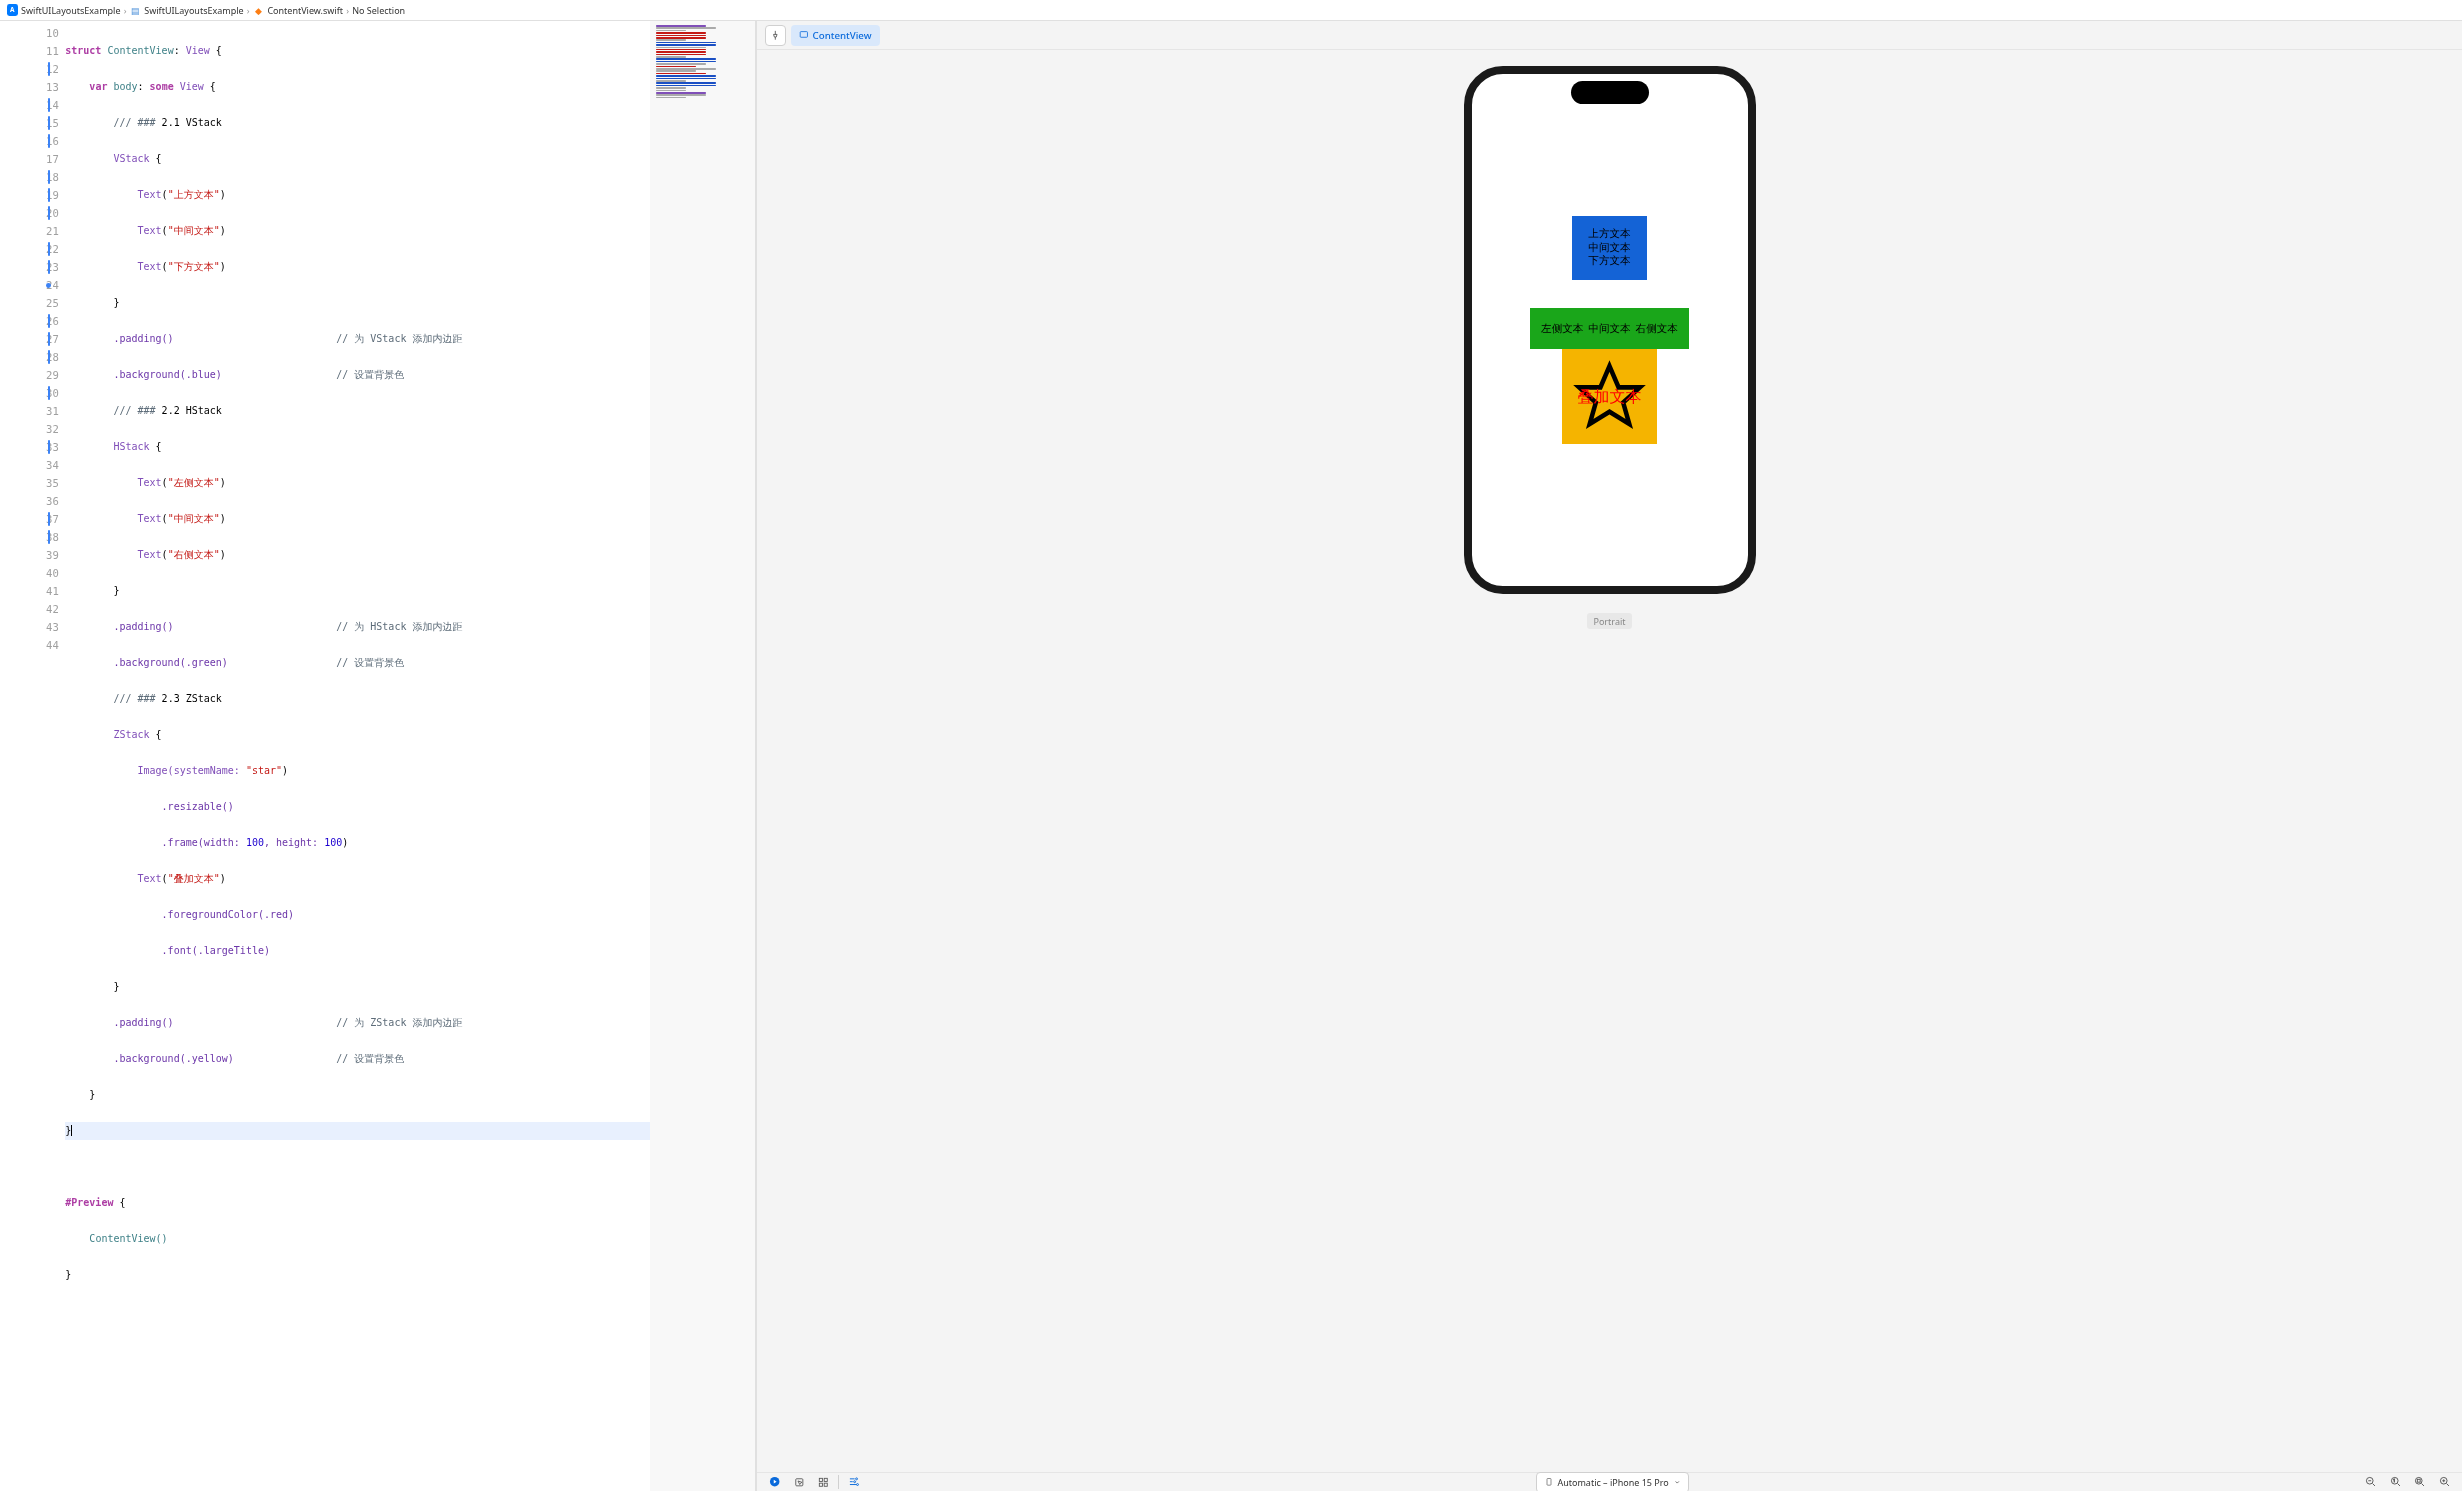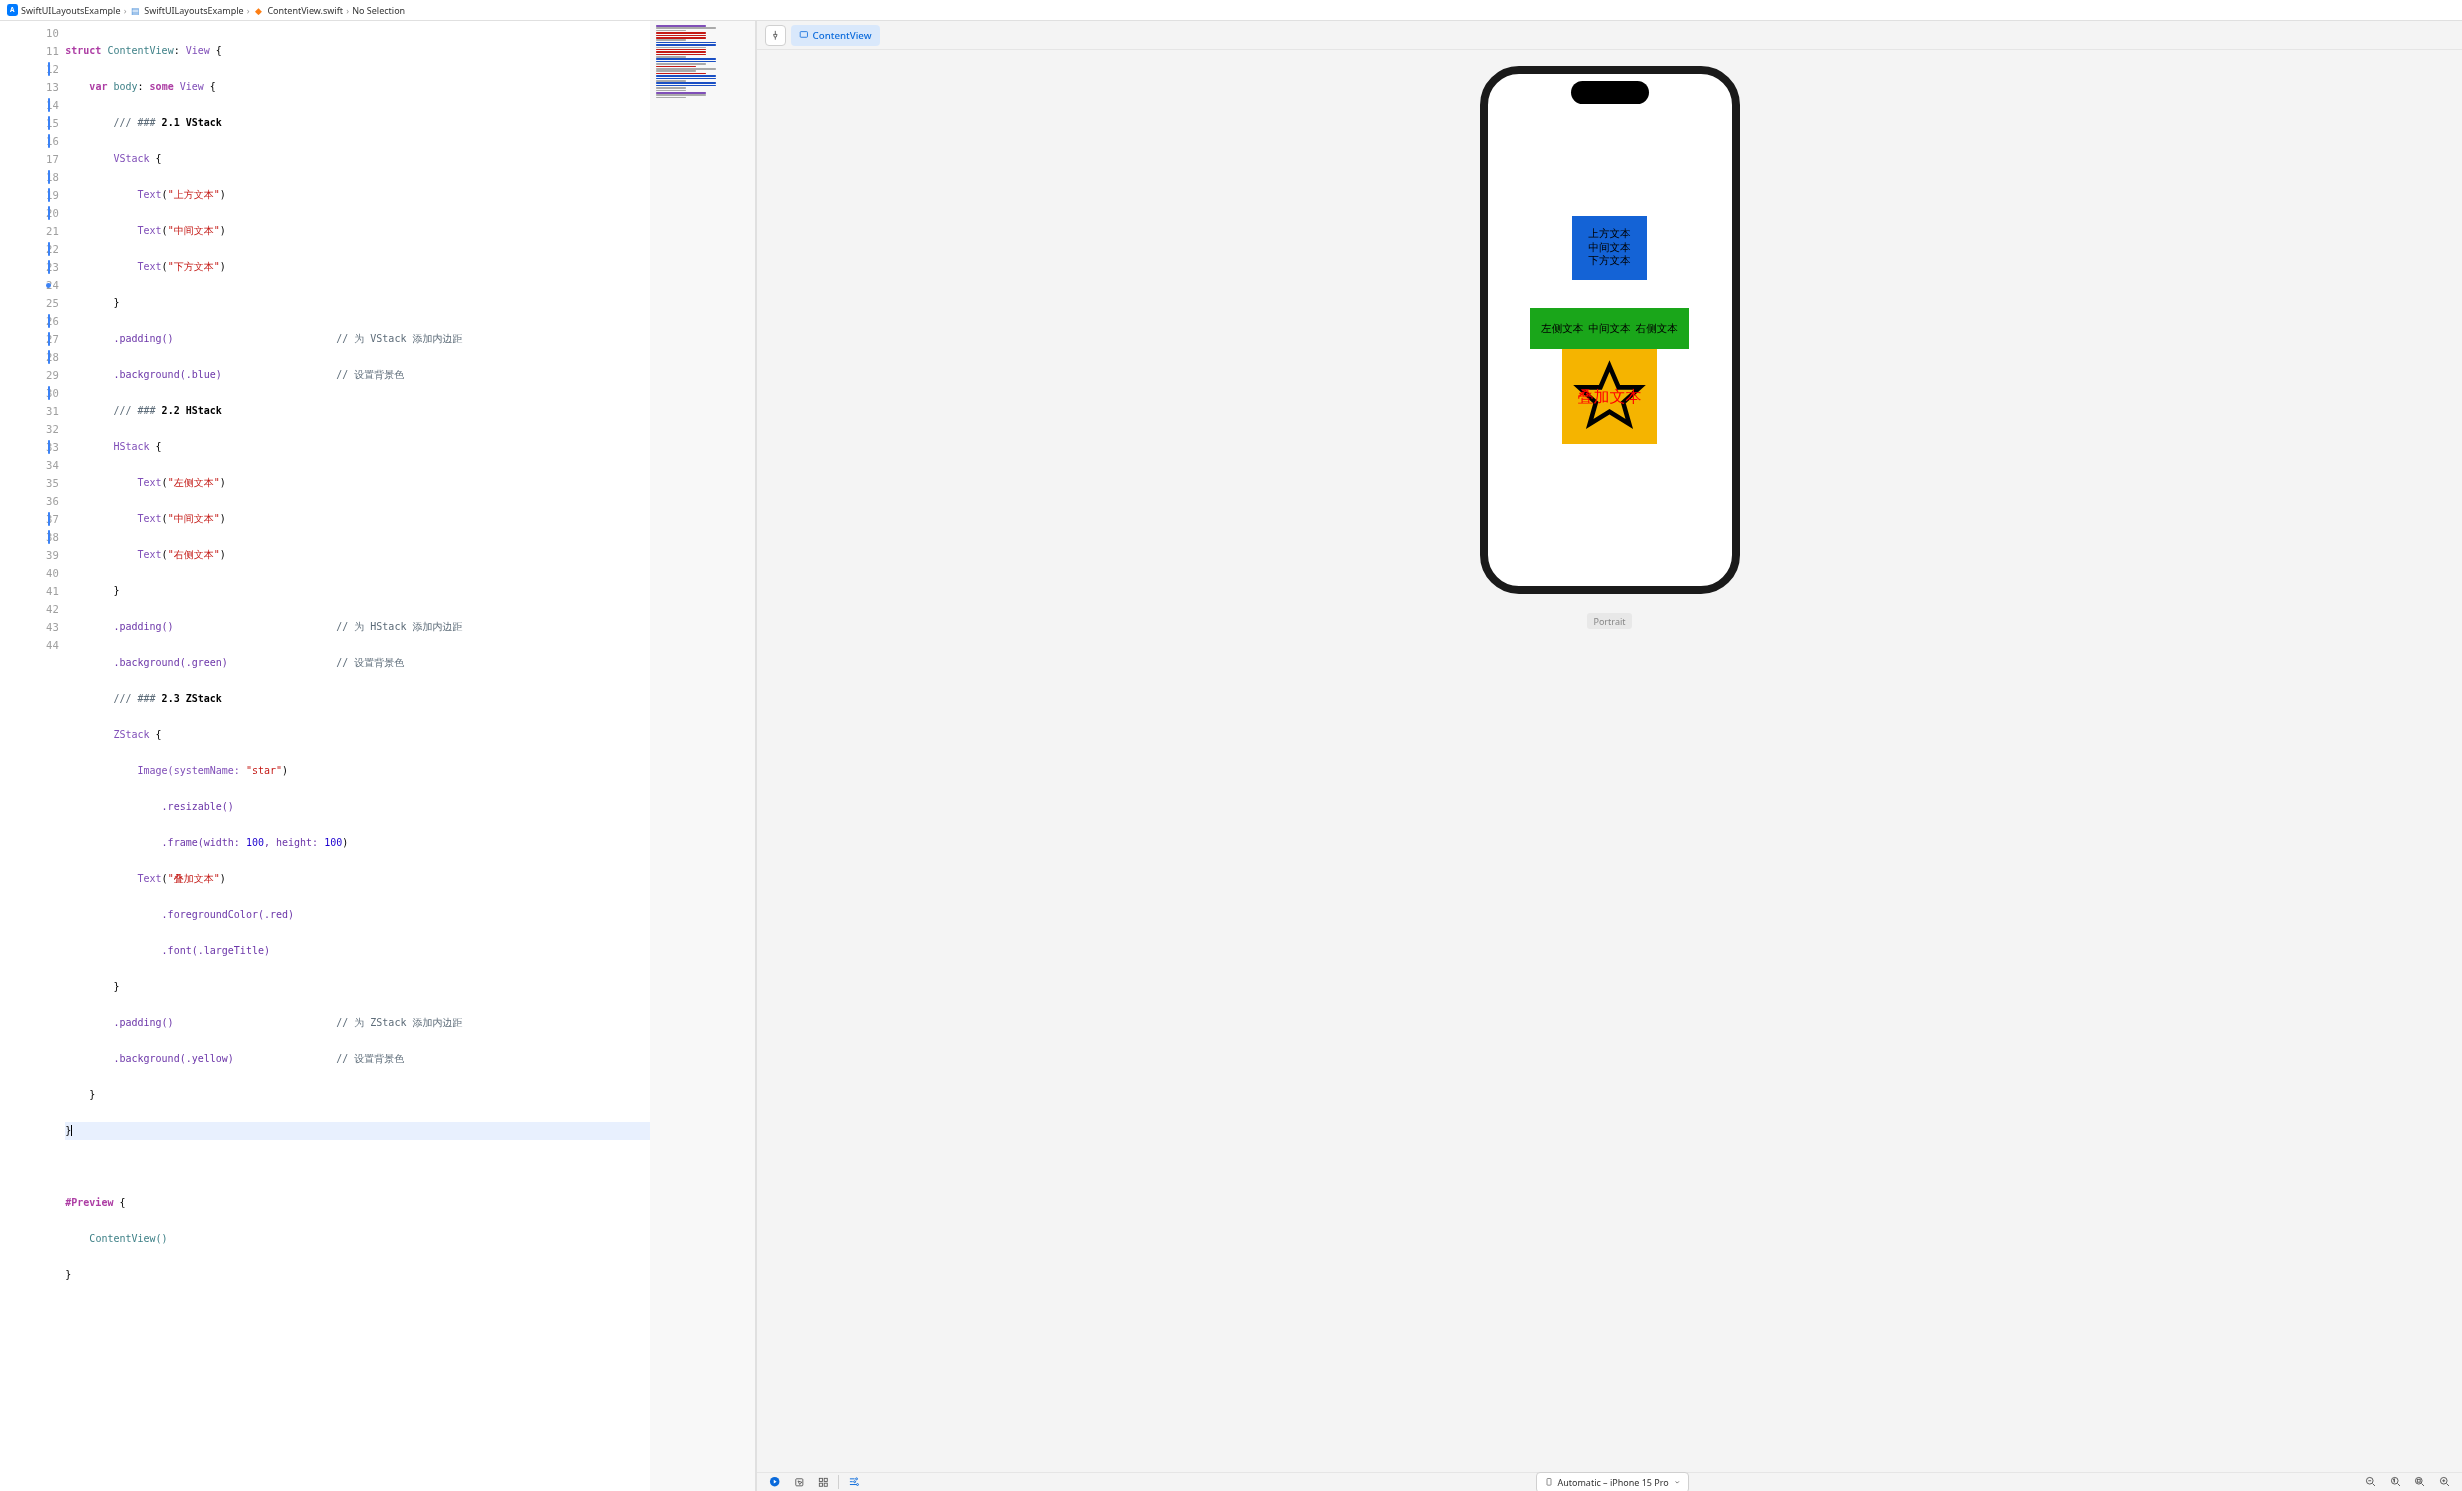--- a/index.html
+++ b/index.html
@@ -27,36 +27,36 @@
 .gutter .ln.blue::before { content:""; position:absolute; left:1.6px; top:1.6px; width:2.4px; height:14.6px; background:#3b82f6; border-radius:1.6px; }
 .gutter .ln.dot::before { content:""; position:absolute; left:0; top:6.5px; width:4.9px; height:4.9px; background:#3b82f6; border-radius:50%; }
 .code { flex:1; font-family:"SF Mono",Menlo,monospace; font-size:10px; line-height:18px; padding-top:3.2px; white-space:pre; overflow:hidden; }
 .code .line { height:18px; }
 .code .hl { background:#e8f0fe; }
 .k-pink { color:#ad3da4; font-weight:bold; }
 .k-purple { color:#804fb8; }
 .k-type { color:#3e8087; }
 .k-str { color:#c41a16; }
 .k-cmt { color:#5d6c79; }
-.k-bold { font-weight:bold; color:#000;}
+.k-bold { font-weight:normal; color:#000;}
 .k-num { color:#1c00cf; }
 .k-meth { color:#6c36a9; }
 .cursor { border-left:0.8px solid #000; animation:blink 1s step-end infinite; }
 @keyframes blink { 50% { opacity:0 } }
 
 
 .mm-line { height:1.6px; margin:0.8px 0 0.8px 3.2px; background:#aaa; border-radius:0.8px; }
 .mm1 { width:30%; } .mm2 { width:50%; } .mm3 { width:60%; } .mm4{ width:40%; } .mm-red{background:#c41a16;} .mm-blue{background:#1a4fc4;} .mm-purple{background:#804fb8;}
 
 
 .preview-header { display:flex; align-items:center; height:29px; padding:4.9px 8px; gap:4.9px; border-bottom:0.8px solid #e5e5e5; background:#f4f4f4; }
 .pin-btn { width:21px; height:21px; border:0.8px solid #d0d0d0; border-radius:4px; display:flex; align-items:center; justify-content:center; background:#fff; font-size:10.6px; }
 .preview-chip { display:flex; align-items:center; gap:4px; height:21px; padding:0 8px; border-radius:4px; background:#d9e8fb; color:#0a6adb; font-size:9.7px; font-weight:500; }
 .preview-canvas { flex:1; display:flex; flex-direction:column; align-items:center; justify-content:flex-start; padding:16px 0 0 0; overflow:hidden; position:relative; }
-.device { width:260px; height:528px; border:8px solid #1a1a1a; border-radius:39px; background:#fff; position:relative; overflow:hidden; display:flex; align-items:center; justify-content:center; }
+.device { width:292px; height:528px; border:8px solid #1a1a1a; border-radius:39px; background:#fff; position:relative; overflow:hidden; display:flex; align-items:center; justify-content:center; }
 .device::after { content:""; position:absolute; top:6.5px; left:50%; transform:translateX(-50%); width:78px; height:23px; background:#000; border-radius:14.6px; }
 .phone-content { display:flex; flex-direction:column; align-items:center; gap:0; }
 .vstack-box { background:#1463d6; padding:11.4px 16px; color:#000; font-size:10.6px; text-align:center; line-height:1.3; }
 .hstack-box { background:#1aa61a; padding:13px 11.4px; color:#000; font-size:10.6px; display:flex; gap:4.9px;margin-top:28px; }
 .zstack-box { background:#f5b400; padding:11.4px; position:relative; display:flex; align-items:center; justify-content:center; }
 .zstack-box .overlay-text { position:absolute; color:#ff0000; font-size:16px; font-weight:400; }
 .orientation-label { margin-top:19px; font-size:9px; color:#888; background:#e8e8e8; padding:1.6px 6.5px; border-radius:3.2px; }
 
 
 .preview-footer { display:flex; align-items:center; justify-content:space-between; height:19px; padding:0 8px; border-top:0.8px solid #e5e5e5; background:#f4f4f4; }

